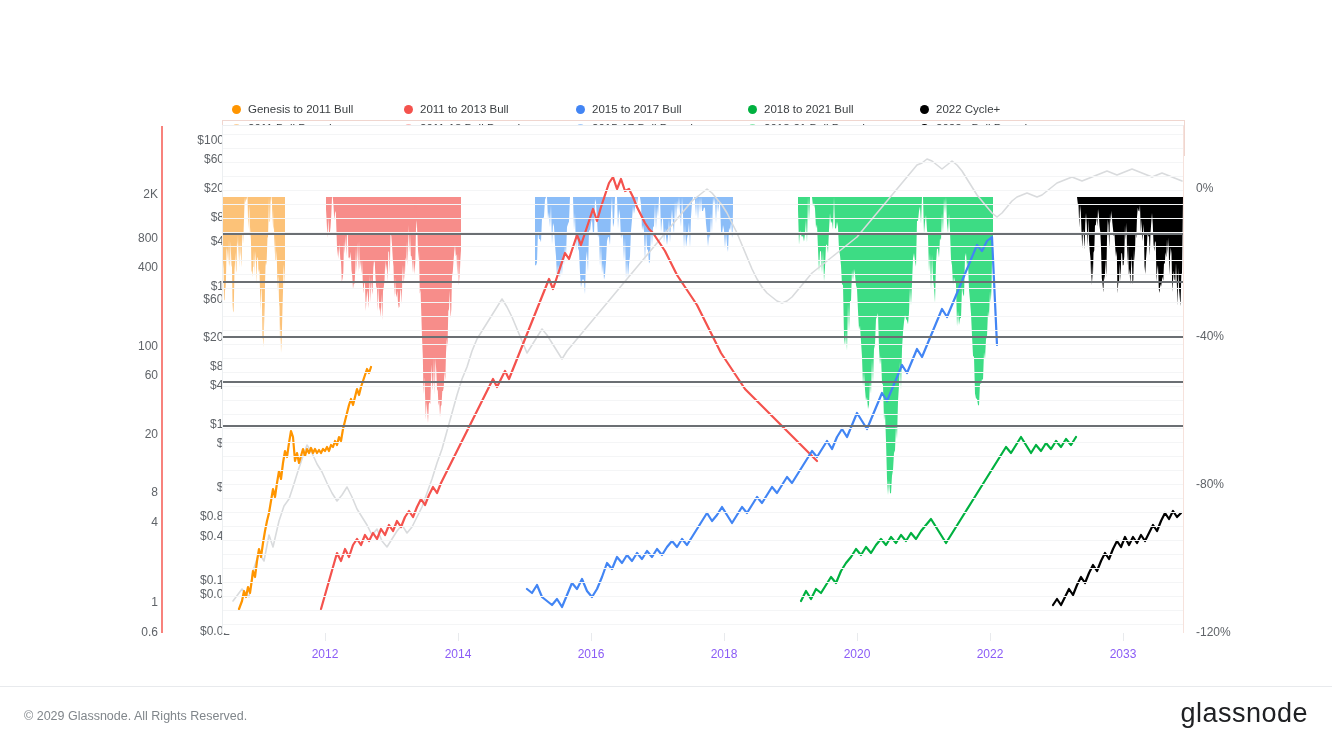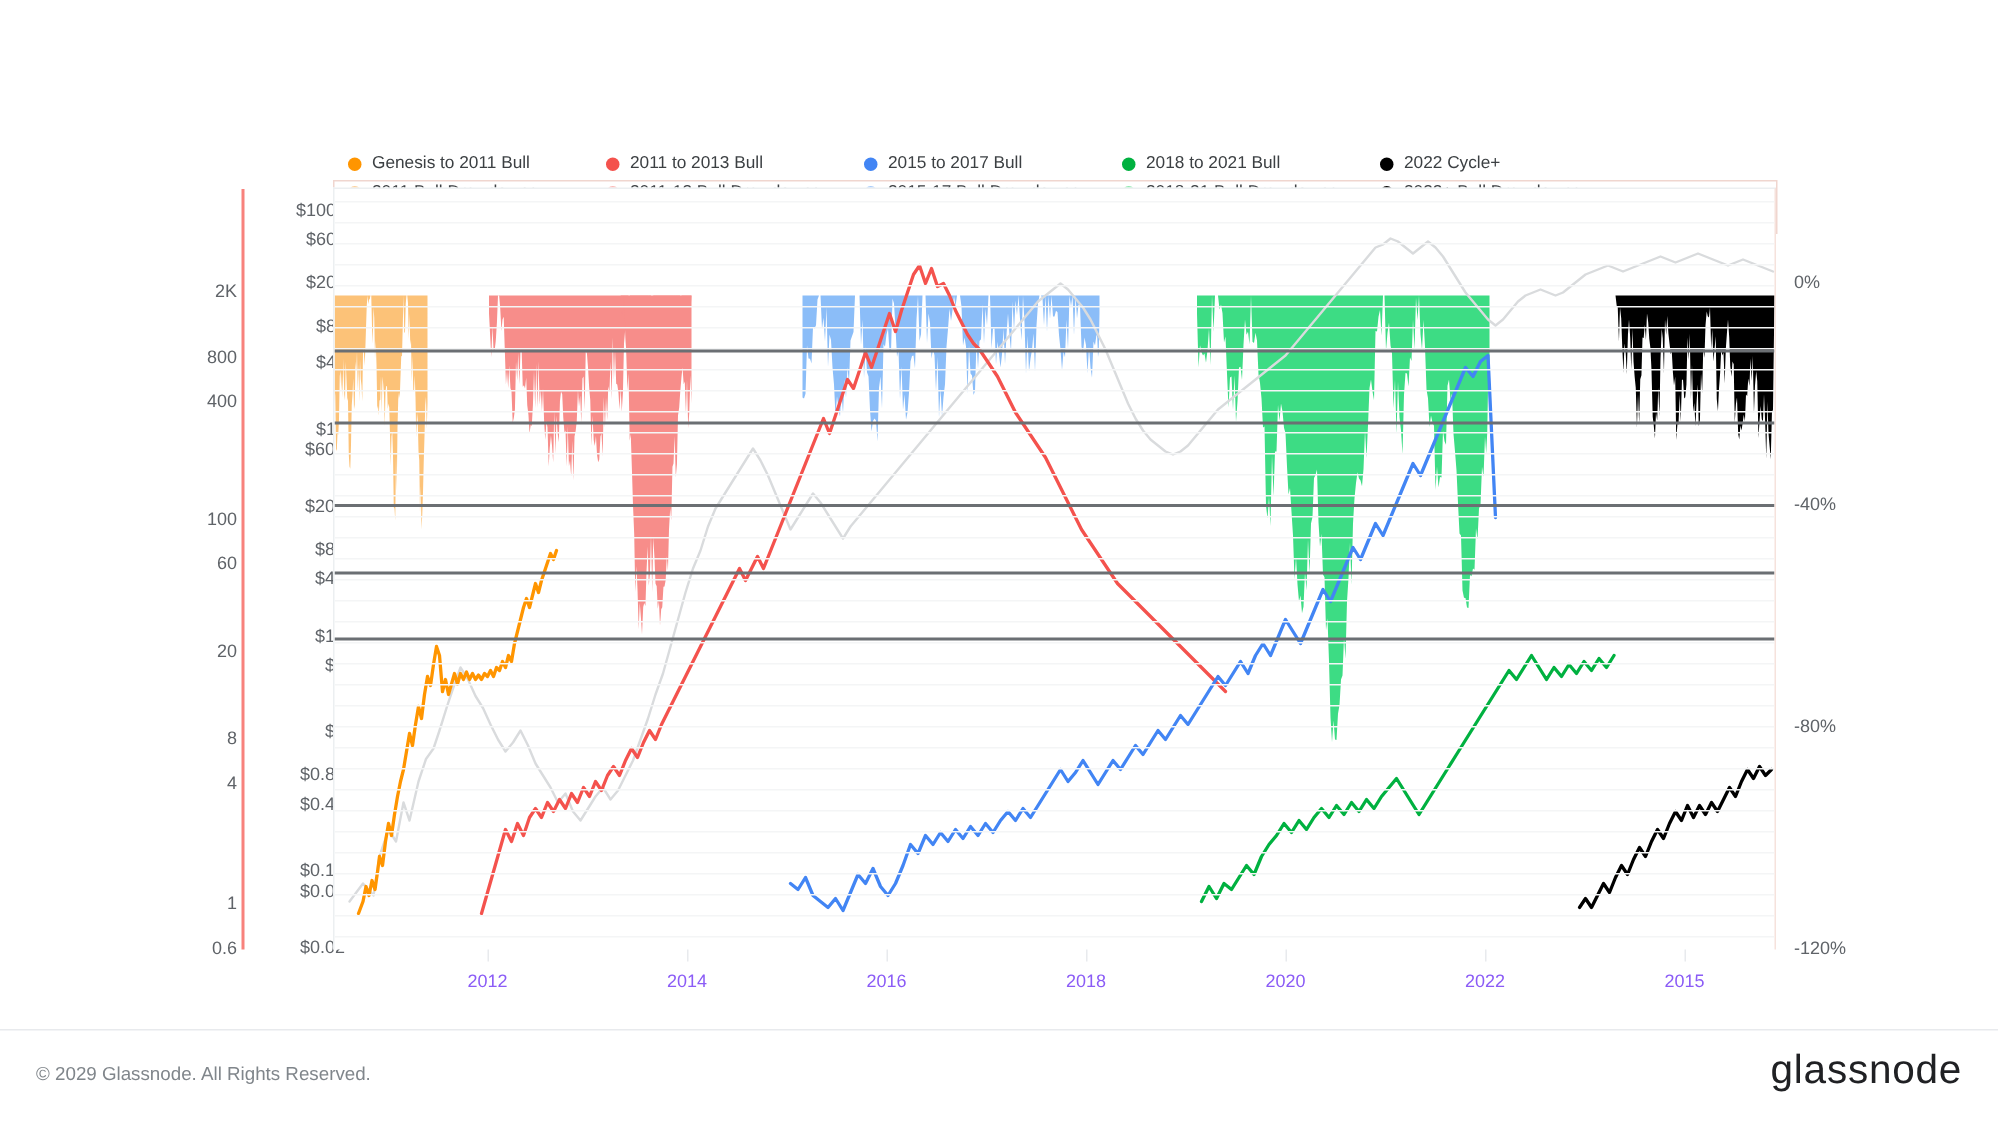--- a/index.html
+++ b/index.html
@@ -263,20 +263,20 @@
       <div class="xlab" style="left: 458px;">2014</div>
       <div class="xtick" style="left: 458px;"></div>
       <div class="xlab" style="left: 591px;">2016</div>
       <div class="xtick" style="left: 591px;"></div>
       <div class="xlab" style="left: 724px;">2018</div>
       <div class="xtick" style="left: 724px;"></div>
       <div class="xlab" style="left: 857px;">2020</div>
       <div class="xtick" style="left: 857px;"></div>
       <div class="xlab" style="left: 990px;">2022</div>
       <div class="xtick" style="left: 990px;"></div>
-      <div class="xlab" style="left: 1123px;">2015</div>
+      <div class="xlab" style="left: 1123px;">2033</div>
       <div class="xtick" style="left: 1123px;"></div>
     </div>
 
   <div class="footer-rule"></div>
   <div class="copyright">© 2029 Glassnode. All Rights Reserved.</div>
   <div class="brand">glassnode</div>
 </div>
 
 </body></html>

